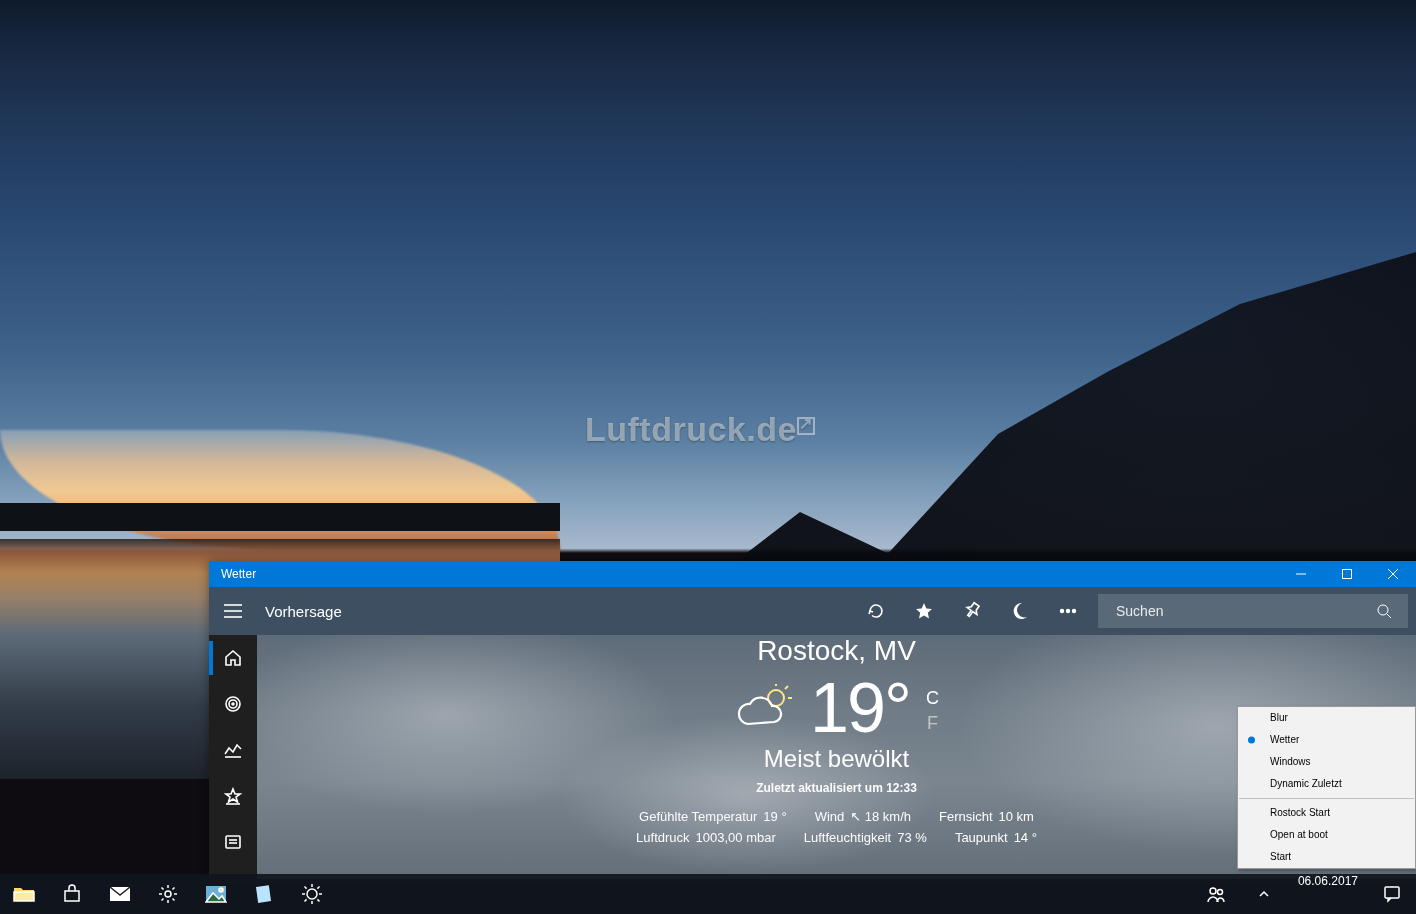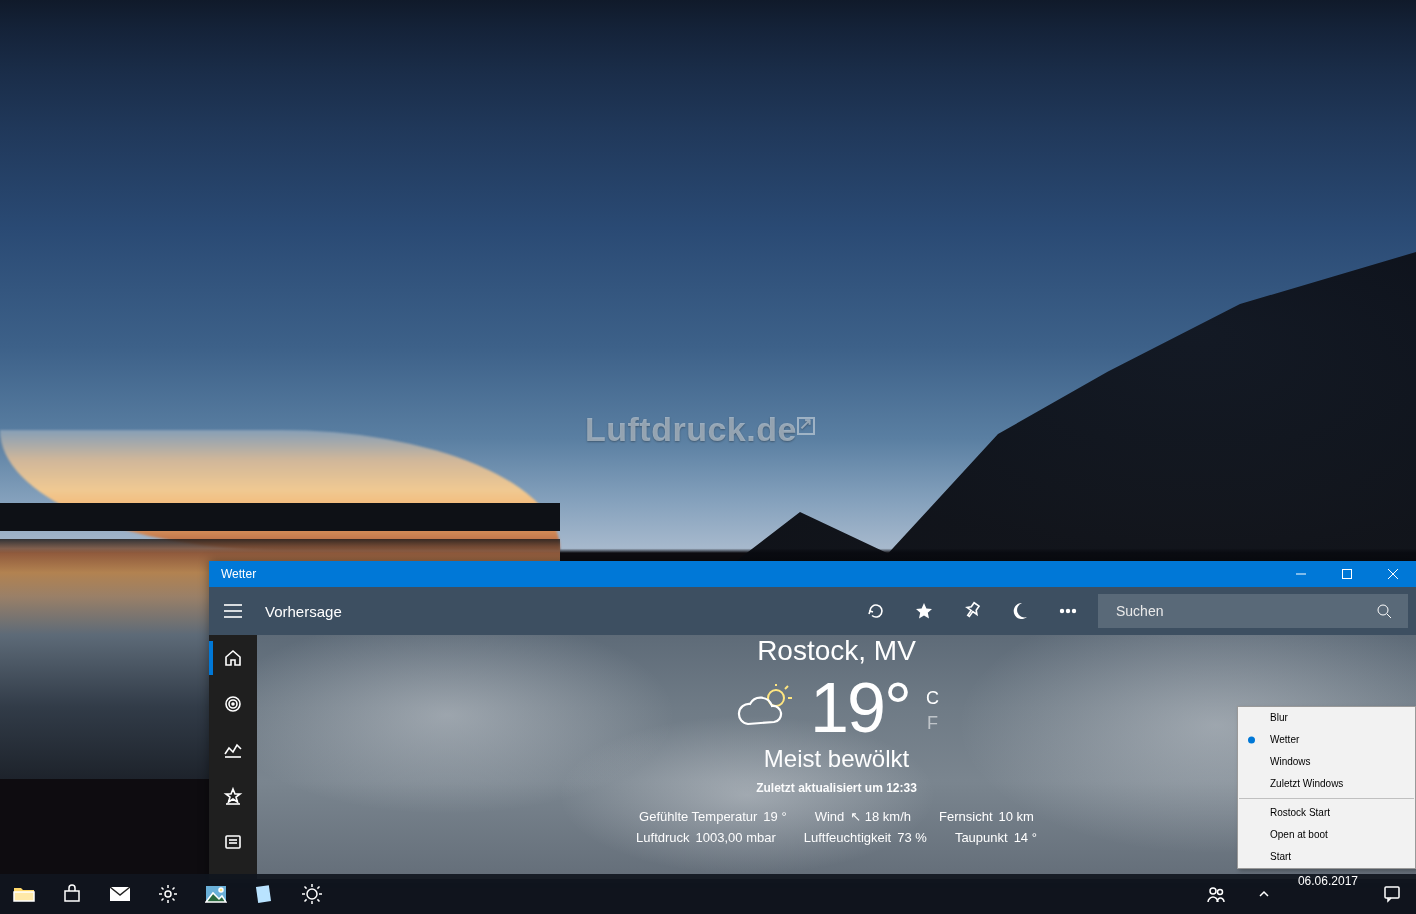--- a/index.html
+++ b/index.html
@@ -256,21 +256,21 @@
           <span><span class="lbl">Taupunkt</span><span>14 °</span></span>
         </div>
       </div>
     </div>
   </div>
 
   <div id="ctx">
     <div class="ctx-item">Blur</div>
     <div class="ctx-item sel">Wetter</div>
     <div class="ctx-item">Windows</div>
-    <div class="ctx-item">Zuletzt Windows</div>
+    <div class="ctx-item">Dynamic Zuletzt</div>
     <div class="ctx-sep"></div>
     <div class="ctx-item">Rostock Start</div>
     <div class="ctx-item">Open at boot</div>
     <div class="ctx-item">Start</div>
   </div>
 
   <div id="taskbar">
     <div class="task-btn">
       <svg width="22" height="18" viewBox="0 0 22 18">
           <path d="M1 3h7l2 2h11v11H1z" fill="#ffd86b" stroke="none"></path>

